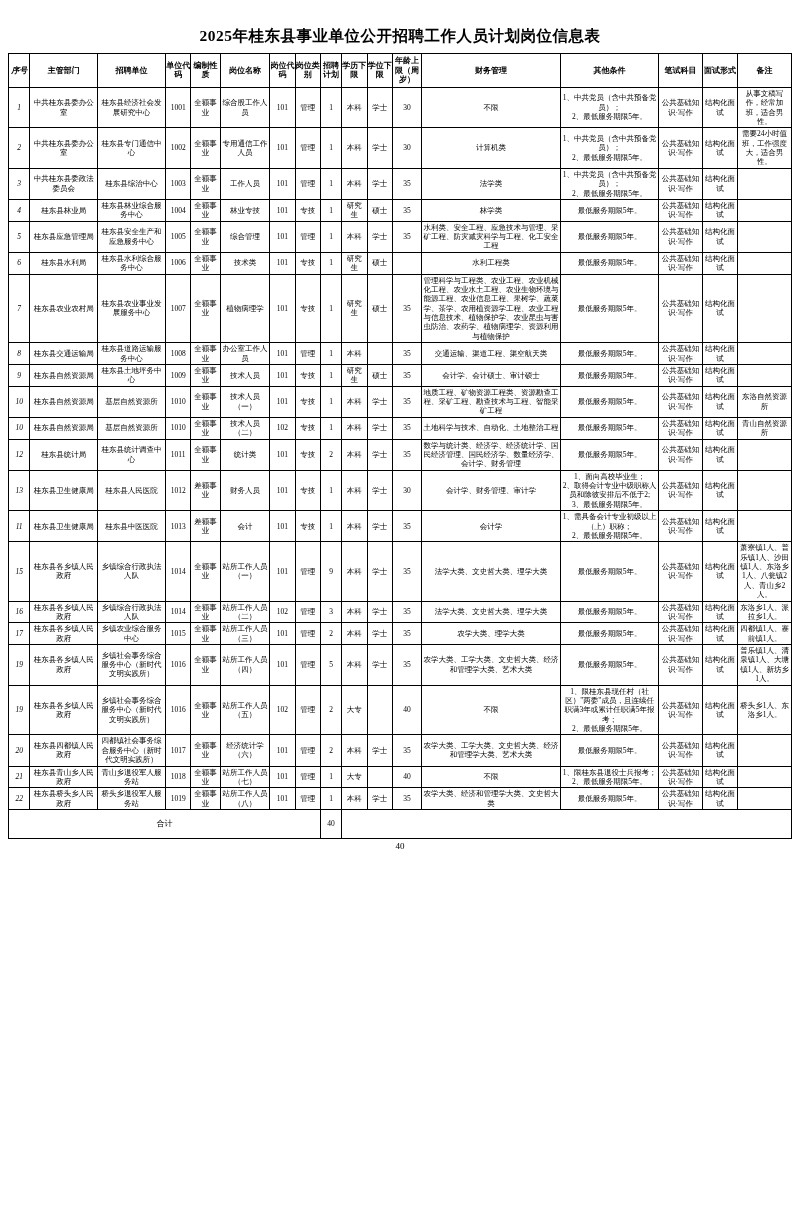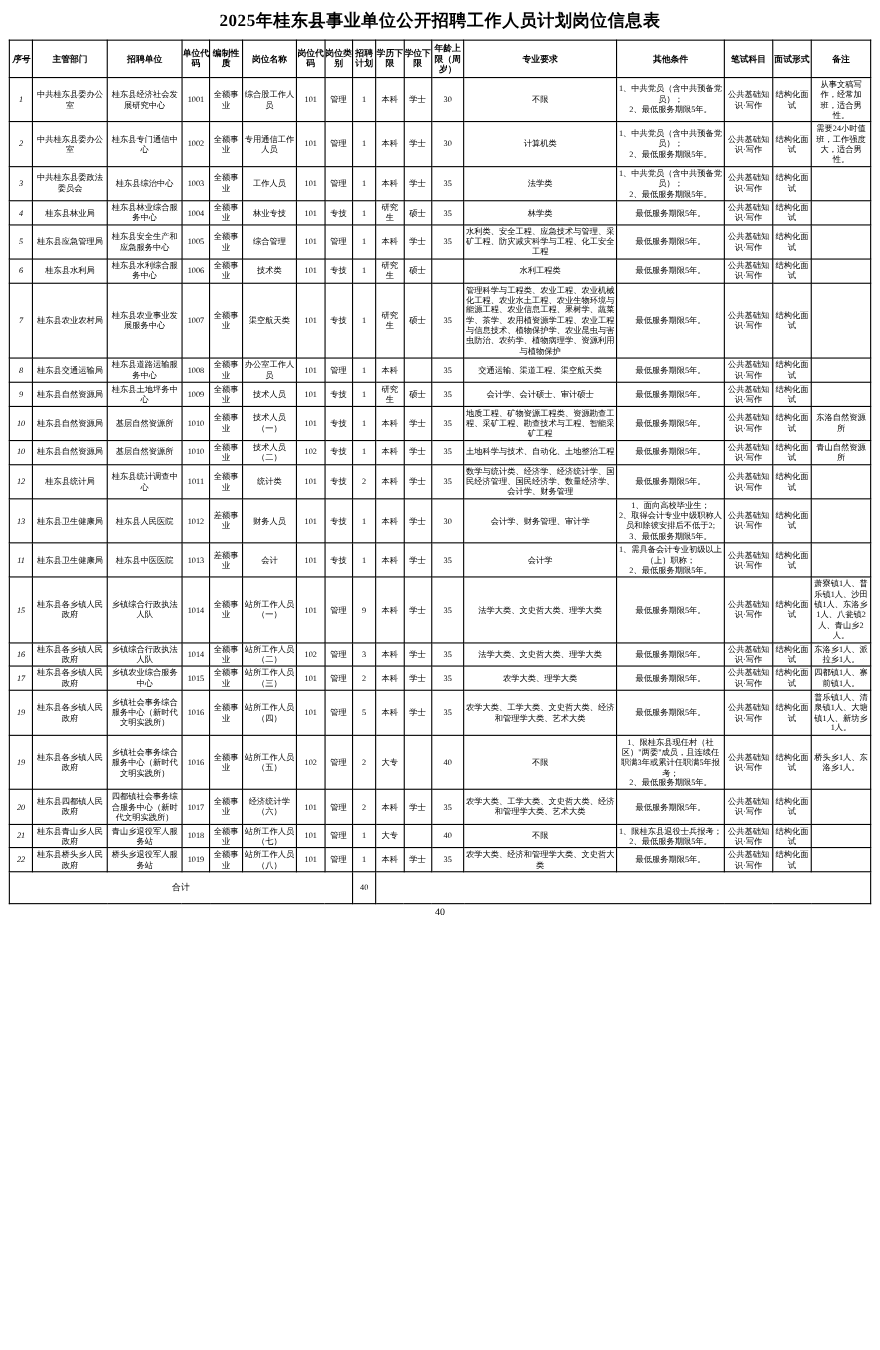--- a/index.html
+++ b/index.html
@@ -2,21 +2,21 @@
 <html><head>
 <meta charset="utf-8">
 <style>
   html,body{margin:0;padding:0;}
   body{
     width:800px;
     background:#ffffff;
     font-family:"Liberation Serif","DejaVu Serif",serif;
     color:#000;
   }
-  .page{width:800px;box-sizing:border-box;padding:5px 8px 10px 8px;}
+  .page{width:800px;box-sizing:border-box;padding:22px 8px 10px 8px;}
   .title{
     text-align:center;
     font-size:15.5px;
     font-weight:bold;
     letter-spacing:0.5px;
     margin:4px 0 6px 0;
     font-family:"Liberation Serif","DejaVu Serif",serif;
   }
   table{
     border-collapse:collapse;
@@ -80,21 +80,21 @@
         <th class="r-unit">招聘单位</th>
         <th class="r-unitcode">单位代码</th>
         <th class="r-bianzhi">编制性质</th>
         <th class="r-postname">岗位名称</th>
         <th class="r-postcode">岗位代码</th>
         <th class="r-posttype">岗位类别</th>
         <th class="r-num">招聘计划</th>
         <th class="r-edu">学历下限</th>
         <th class="r-degree">学位下限</th>
         <th class="r-age">年龄上限（周岁）</th>
-        <th class="r-major">专业要求</th>
+        <th class="r-major">财务管理</th>
         <th class="r-other">其他条件</th>
         <th class="r-exam">笔试科目</th>
         <th class="r-interview">面试形式</th>
         <th class="r-remark">备注</th>
       </tr>
     </thead>
     <tbody id="table-body">
         <tr>
           <td class="r-seq">1</td>
           <td class="r-dept">中共桂东县委办公室</td>
@@ -208,21 +208,21 @@
           <td class="r-exam">公共基础知识·写作</td>
           <td class="r-interview">结构化面试</td>
           <td class="r-remark"></td>
         </tr>
         <tr>
           <td class="r-seq">7</td>
           <td class="r-dept">桂东县农业农村局</td>
           <td class="r-unit">桂东县农业事业发展服务中心</td>
           <td class="r-unitcode">1007</td>
           <td class="r-bianzhi">全额事业</td>
-          <td class="r-postname">渠空航天类</td>
+          <td class="r-postname">植物病理学</td>
           <td class="r-postcode">101</td>
           <td class="r-posttype">专技</td>
           <td class="r-num">1</td>
           <td class="r-edu">研究生</td>
           <td class="r-degree">硕士</td>
           <td class="r-age">35</td>
           <td class="r-major">管理科学与工程类、农业工程、农业机械化工程、农业水土工程、农业生物环境与能源工程、农业信息工程、果树学、蔬菜学、茶学、农用植资源学工程、农业工程与信息技术、植物保护学、农业昆虫与害虫防治、农药学、植物病理学、资源利用与植物保护</td>
           <td class="r-other">最低服务期限5年。</td>
           <td class="r-exam">公共基础知识·写作</td>
           <td class="r-interview">结构化面试</td>

